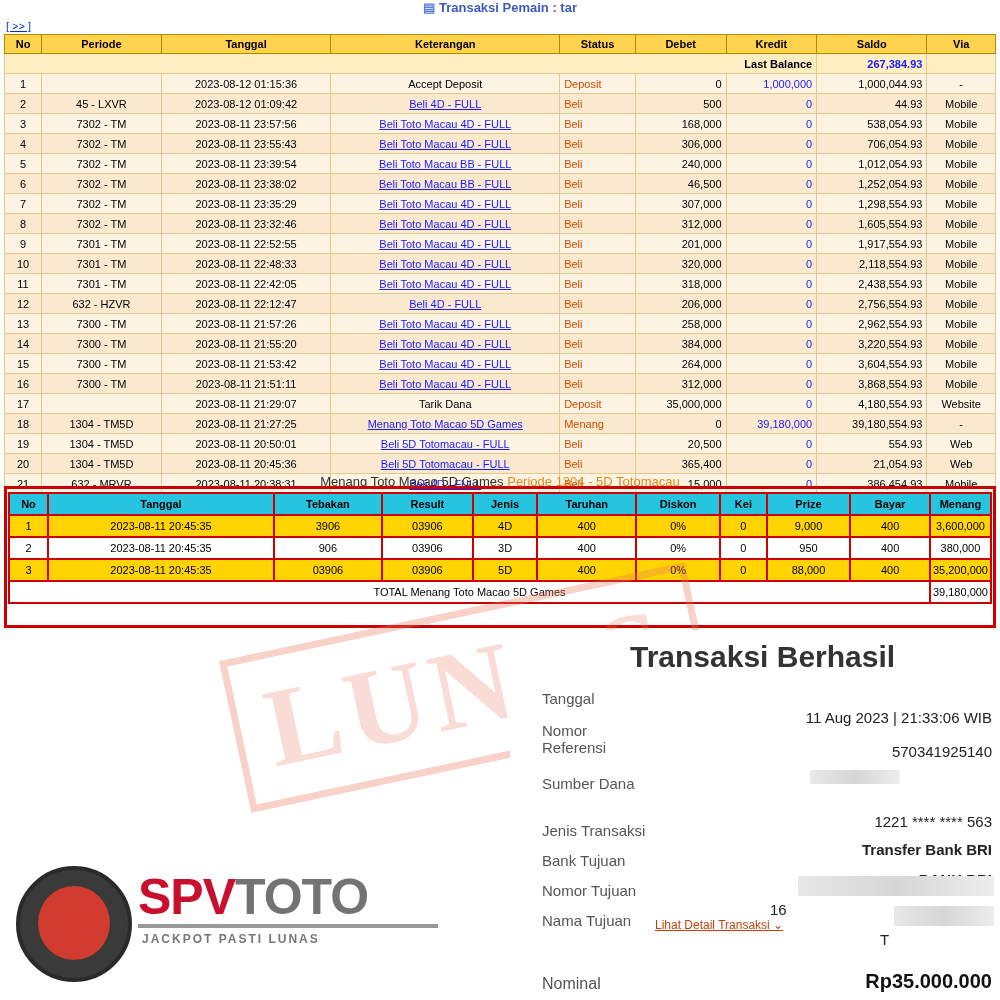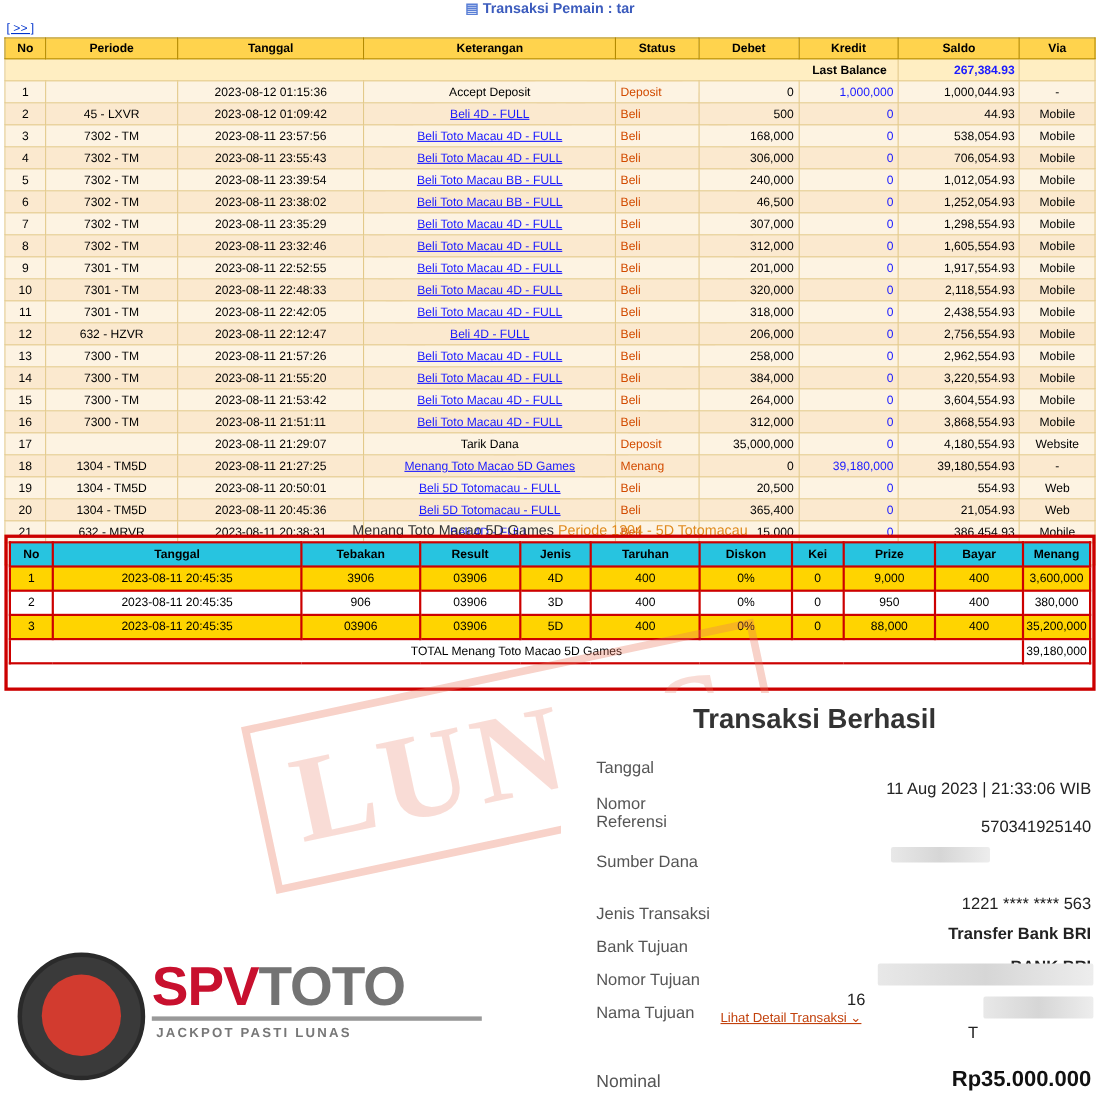--- a/index.html
+++ b/index.html
@@ -50,21 +50,21 @@
   table.win{position:absolute;left:8px;top:492px;width:984px;border-collapse:collapse;font-size:11px;background:#fff;}
   table.win th{background:#27c4e0;border:2px solid #cc0000;color:#000;font-weight:bold;padding:4px 2px;text-align:center;}
   table.win td{border:2px solid #cc0000;padding:4px 2px;text-align:center;}
   .win-yellow{background:#ffd400;}
   .win-white{background:#ffffff;}
   .win-total td{background:#ffffff;font-weight:normal;}
   .wrap-win{position:absolute;left:4px;top:486px;width:992px;height:142px;border:3px solid #cc0000;box-sizing:border-box;}
 
   
   .receipt{position:absolute;left:510px;top:630px;width:490px;height:370px;background:#ffffff;}
-  .rc-title{position:absolute;left:120px;top:10px;font-size:25px;font-weight:bold;color:#333;font-family:"Liberation Sans",sans-serif;}
+  .rc-title{position:absolute;left:120px;top:10px;font-size:30px;font-weight:bold;color:#333;font-family:"Liberation Sans",sans-serif;}
   .rc-row{position:absolute;font-size:15px;color:#555;}
   .rc-val{position:absolute;font-size:15px;color:#222;text-align:right;margin-top:21px;}
   .rc-link{position:absolute;left:145px;top:288px;font-size:12px;color:#c2410c;text-decoration:underline;}
   .blurbar{position:absolute;background:linear-gradient(90deg,#e8e8e8,#d6d6d6,#ededed);border-radius:2px;}
   .rc-nominal-l{position:absolute;left:32px;top:345px;font-size:16px;color:#555;}
   .rc-nominal-v{position:absolute;right:8px;top:340px;font-size:20px;font-weight:bold;color:#111;}
 
   
   .logo{position:absolute;left:10px;top:862px;width:430px;height:130px;}
   .logo .coin{position:absolute;left:6px;top:4px;width:108px;height:108px;border-radius:50%;background:#3a3a3a;border:4px solid #2a2a2a;}
@@ -100,21 +100,21 @@
       <th class="c-ket">Keterangan</th>
       <th class="c-sta">Status</th>
       <th class="c-deb">Debet</th>
       <th class="c-kre">Kredit</th>
       <th class="c-sal">Saldo</th>
       <th class="c-via">Via</th>
     </tr>
   </thead>
   <tbody id="trx-body">
       <tr class="lastbal">
-        <td colspan="7" style="text-align:right;padding-right:10px;">Last Balance</td>
+        <td colspan="7" style="text-align:right;padding-right:4px;">Last Balance</td>
         <td class="c-sal" style="text-align:right;color:#1a1aff;">267,384.93</td>
         <td></td>
       </tr>
       <tr class="r-odd">
         <td class="c-no">1</td>
         <td class="c-per"></td>
         <td class="c-tgl">2023-08-12 01:15:36</td>
         <td class="c-ket"><span>Accept Deposit</span></td>
         <td class="c-sta st-dep">Deposit</td>
         <td class="c-deb">0</td>

